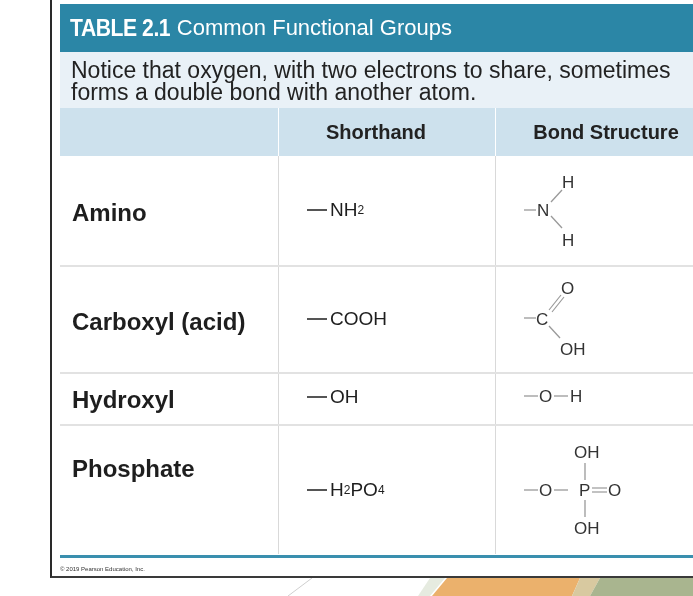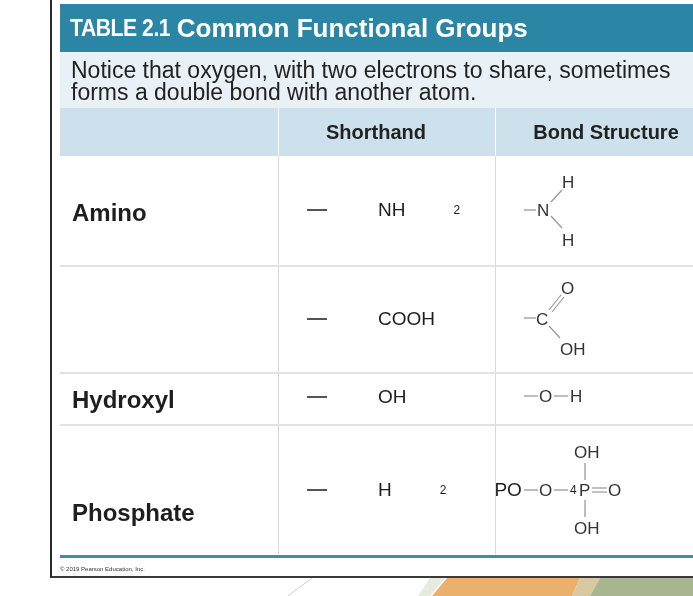--- a/index.html
+++ b/index.html
@@ -27,21 +27,21 @@
       position: absolute; left: 8px; top: 4px; width: 656px; height: 48px;
       background: #2b86a6; color: #ffffff;
       display: flex; align-items: center;
     }
     .title-bar .num {
       font-family: "Liberation Sans", sans-serif; font-weight: bold;
       font-size: 23px; margin-left: 10px; letter-spacing: -0.5px;
       transform: scaleX(0.92); transform-origin: left center; display: inline-block;
     }
     .title-bar .ttl {
-      font-weight: bold; font-size: 26px; margin-left: -2px;
+      font-weight: normal; font-size: 22px; margin-left: -2px;
     }
     .desc {
       position: absolute; left: 8px; top: 52px; width: 656px; height: 56px;
       background: #e9f1f7; color: #222;
       font-size: 23px; line-height: 22px; padding: 7px 0 0 11px; box-sizing: border-box;
     }
     .hdr {
       position: absolute; left: 8px; top: 108px; width: 656px; height: 48px;
       background: #cde1ed;
     }
@@ -49,21 +49,21 @@
       position: absolute; top: 0; height: 48px; line-height: 48px;
       font-weight: bold; font-size: 20px; color: #222; text-align: center;
     }
     .grid-line-v { position: absolute; width: 1px; background: #d9d9d9; }
     .grid-line-h { position: absolute; height: 2px; background: #e2e2e2; }
     .row-name {
       position: absolute; left: 20px; font-weight: bold; font-size: 24px; color: #1e1e1e;
     }
     .short {
       position: absolute; left: 255px; font-size: 19px; color: #1e1e1e;
-      display: flex; align-items: center; gap: 48px;
+      display: flex; align-items: center;
     }
     .short .dash { display: inline-block; width: 20px; height: 1.5px; background: #555; margin-right: 3px; }
     .short sub { font-size: 12px; vertical-align: -3px; line-height: 0; }
     .bond { position: absolute; }
     .bond svg { display: block; overflow: visible; }
     .teal-line {
       position: absolute; left: 8px; top: 555px; width: 664px; height: 3px; background: #3a8fae;
     }
     .copyright {
       position: absolute; left: 8px; top: 566px; font-size: 6px; color: #333;
@@ -117,20 +117,21 @@
     <svg width="80" height="85" viewBox="0 0 80 85">
       <line x1="0" y1="40" x2="12" y2="40" stroke="#999" stroke-width="1.3"></line>
       <text x="13" y="46" font-family="Liberation Sans, sans-serif" font-size="17" fill="#333">N</text>
       <line x1="27" y1="32" x2="38" y2="20" stroke="#999" stroke-width="1.3"></line>
       <line x1="27" y1="46" x2="38" y2="58" stroke="#999" stroke-width="1.3"></line>
       <text x="38" y="18" font-family="Liberation Sans, sans-serif" font-size="17" fill="#333">H</text>
       <text x="38" y="76" font-family="Liberation Sans, sans-serif" font-size="17" fill="#333">H</text>
     </svg>
   </div>
 
+  <span class="row-name" style="top:308px;">Carboxyl (acid)</span>
   <span class="short" style="top:308px;justify-content:center;">
     <span class="dash"></span>
     <span>COOH</span>
   </span>
   <div class="bond" style="left:472px;top:280px;">
     <svg width="90" height="80" viewBox="0 0 90 80">
       <line x1="0" y1="38" x2="12" y2="38" stroke="#999" stroke-width="1.3"></line>
       <text x="12" y="45" font-family="Liberation Sans, sans-serif" font-size="17" fill="#333">C</text>
       <line x1="25" y1="30" x2="37" y2="15" stroke="#999" stroke-width="1.2"></line>
       <line x1="28" y1="32" x2="40" y2="17" stroke="#999" stroke-width="1.2"></line>
@@ -147,21 +148,21 @@
   </span>
   <div class="bond" style="left:472px;top:384px;">
     <svg width="80" height="24" viewBox="0 0 80 24">
       <line x1="0" y1="12" x2="14" y2="12" stroke="#999" stroke-width="1.3"></line>
       <text x="15" y="18" font-family="Liberation Sans, sans-serif" font-size="17" fill="#333">O</text>
       <line x1="30" y1="12" x2="44" y2="12" stroke="#999" stroke-width="1.3"></line>
       <text x="46" y="18" font-family="Liberation Sans, sans-serif" font-size="17" fill="#333">H</text>
     </svg>
   </div>
 
-  <span class="row-name" style="top:499px;text-align:right;">Phosphate</span>
+  <span class="row-name" style="top:455px;text-align:right;">Phosphate</span>
   <span class="short" style="top:479px;">
     <span class="dash"></span>
     <span>H</span>
       <sub>2</sub>
       <span>PO</span>
       <sub>4</sub>
   </span>
   <div class="bond" style="left:472px;top:438px;">
     <svg width="110" height="105" viewBox="0 0 110 105">
       <text x="50" y="20" font-family="Liberation Sans, sans-serif" font-size="17" fill="#333">OH</text>

